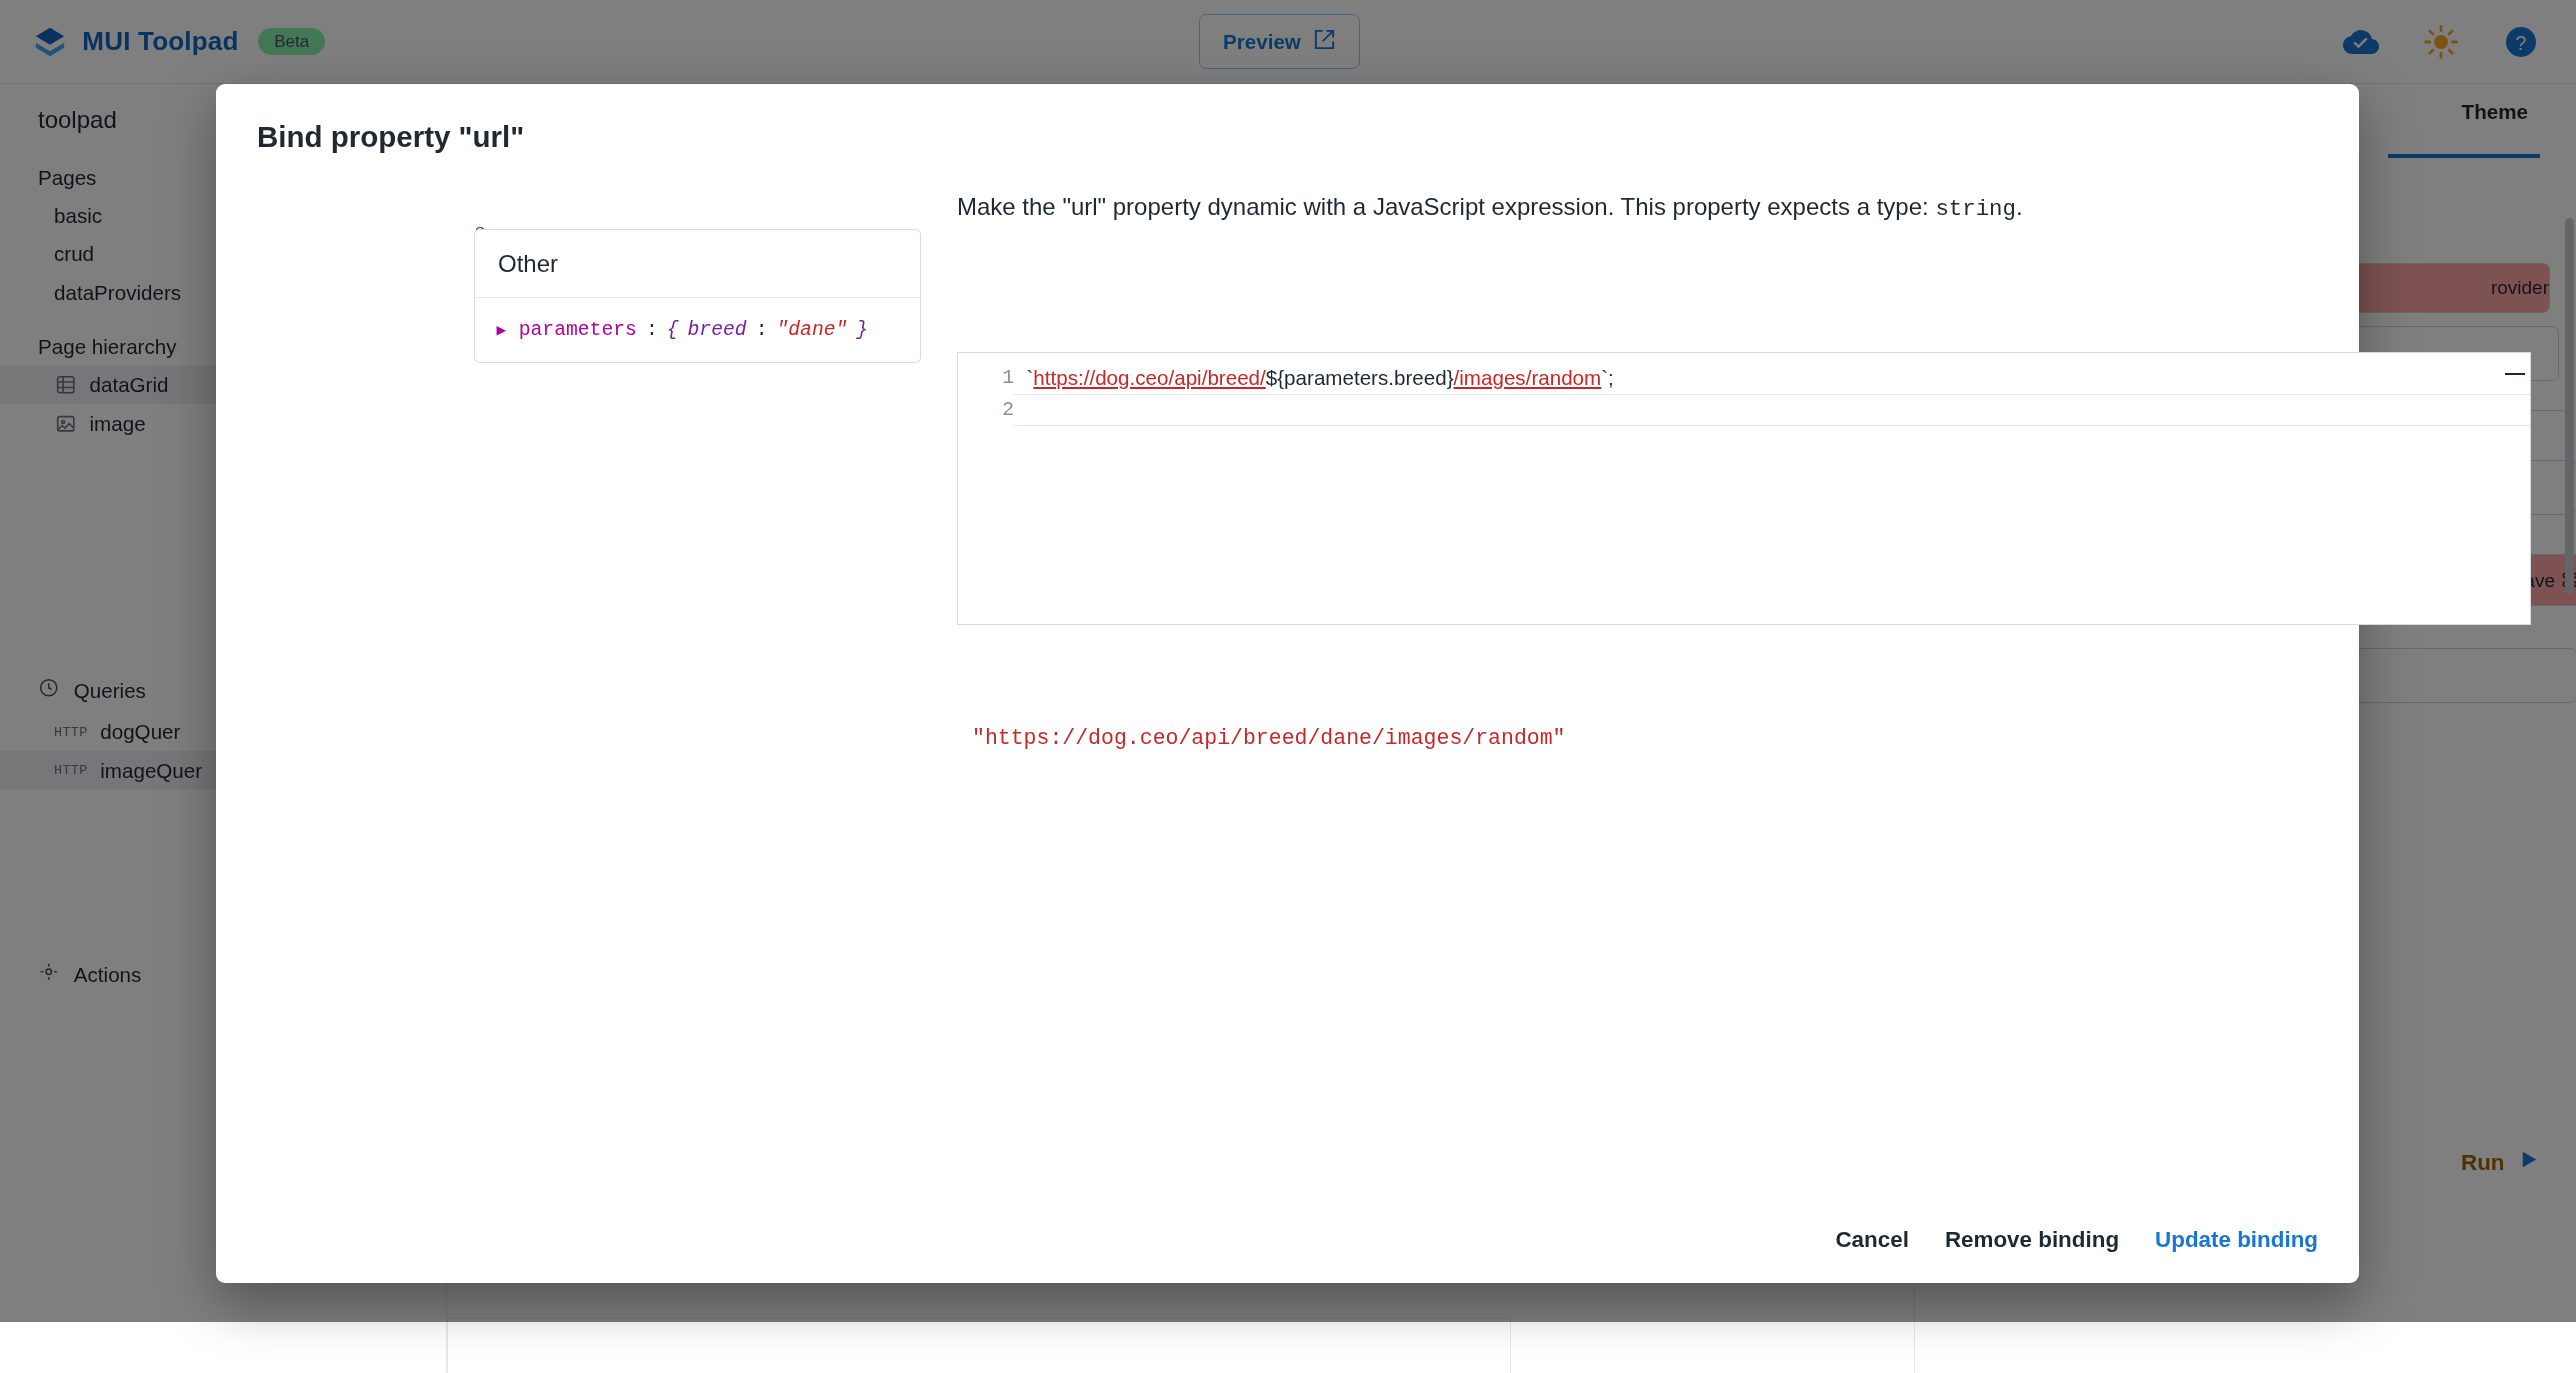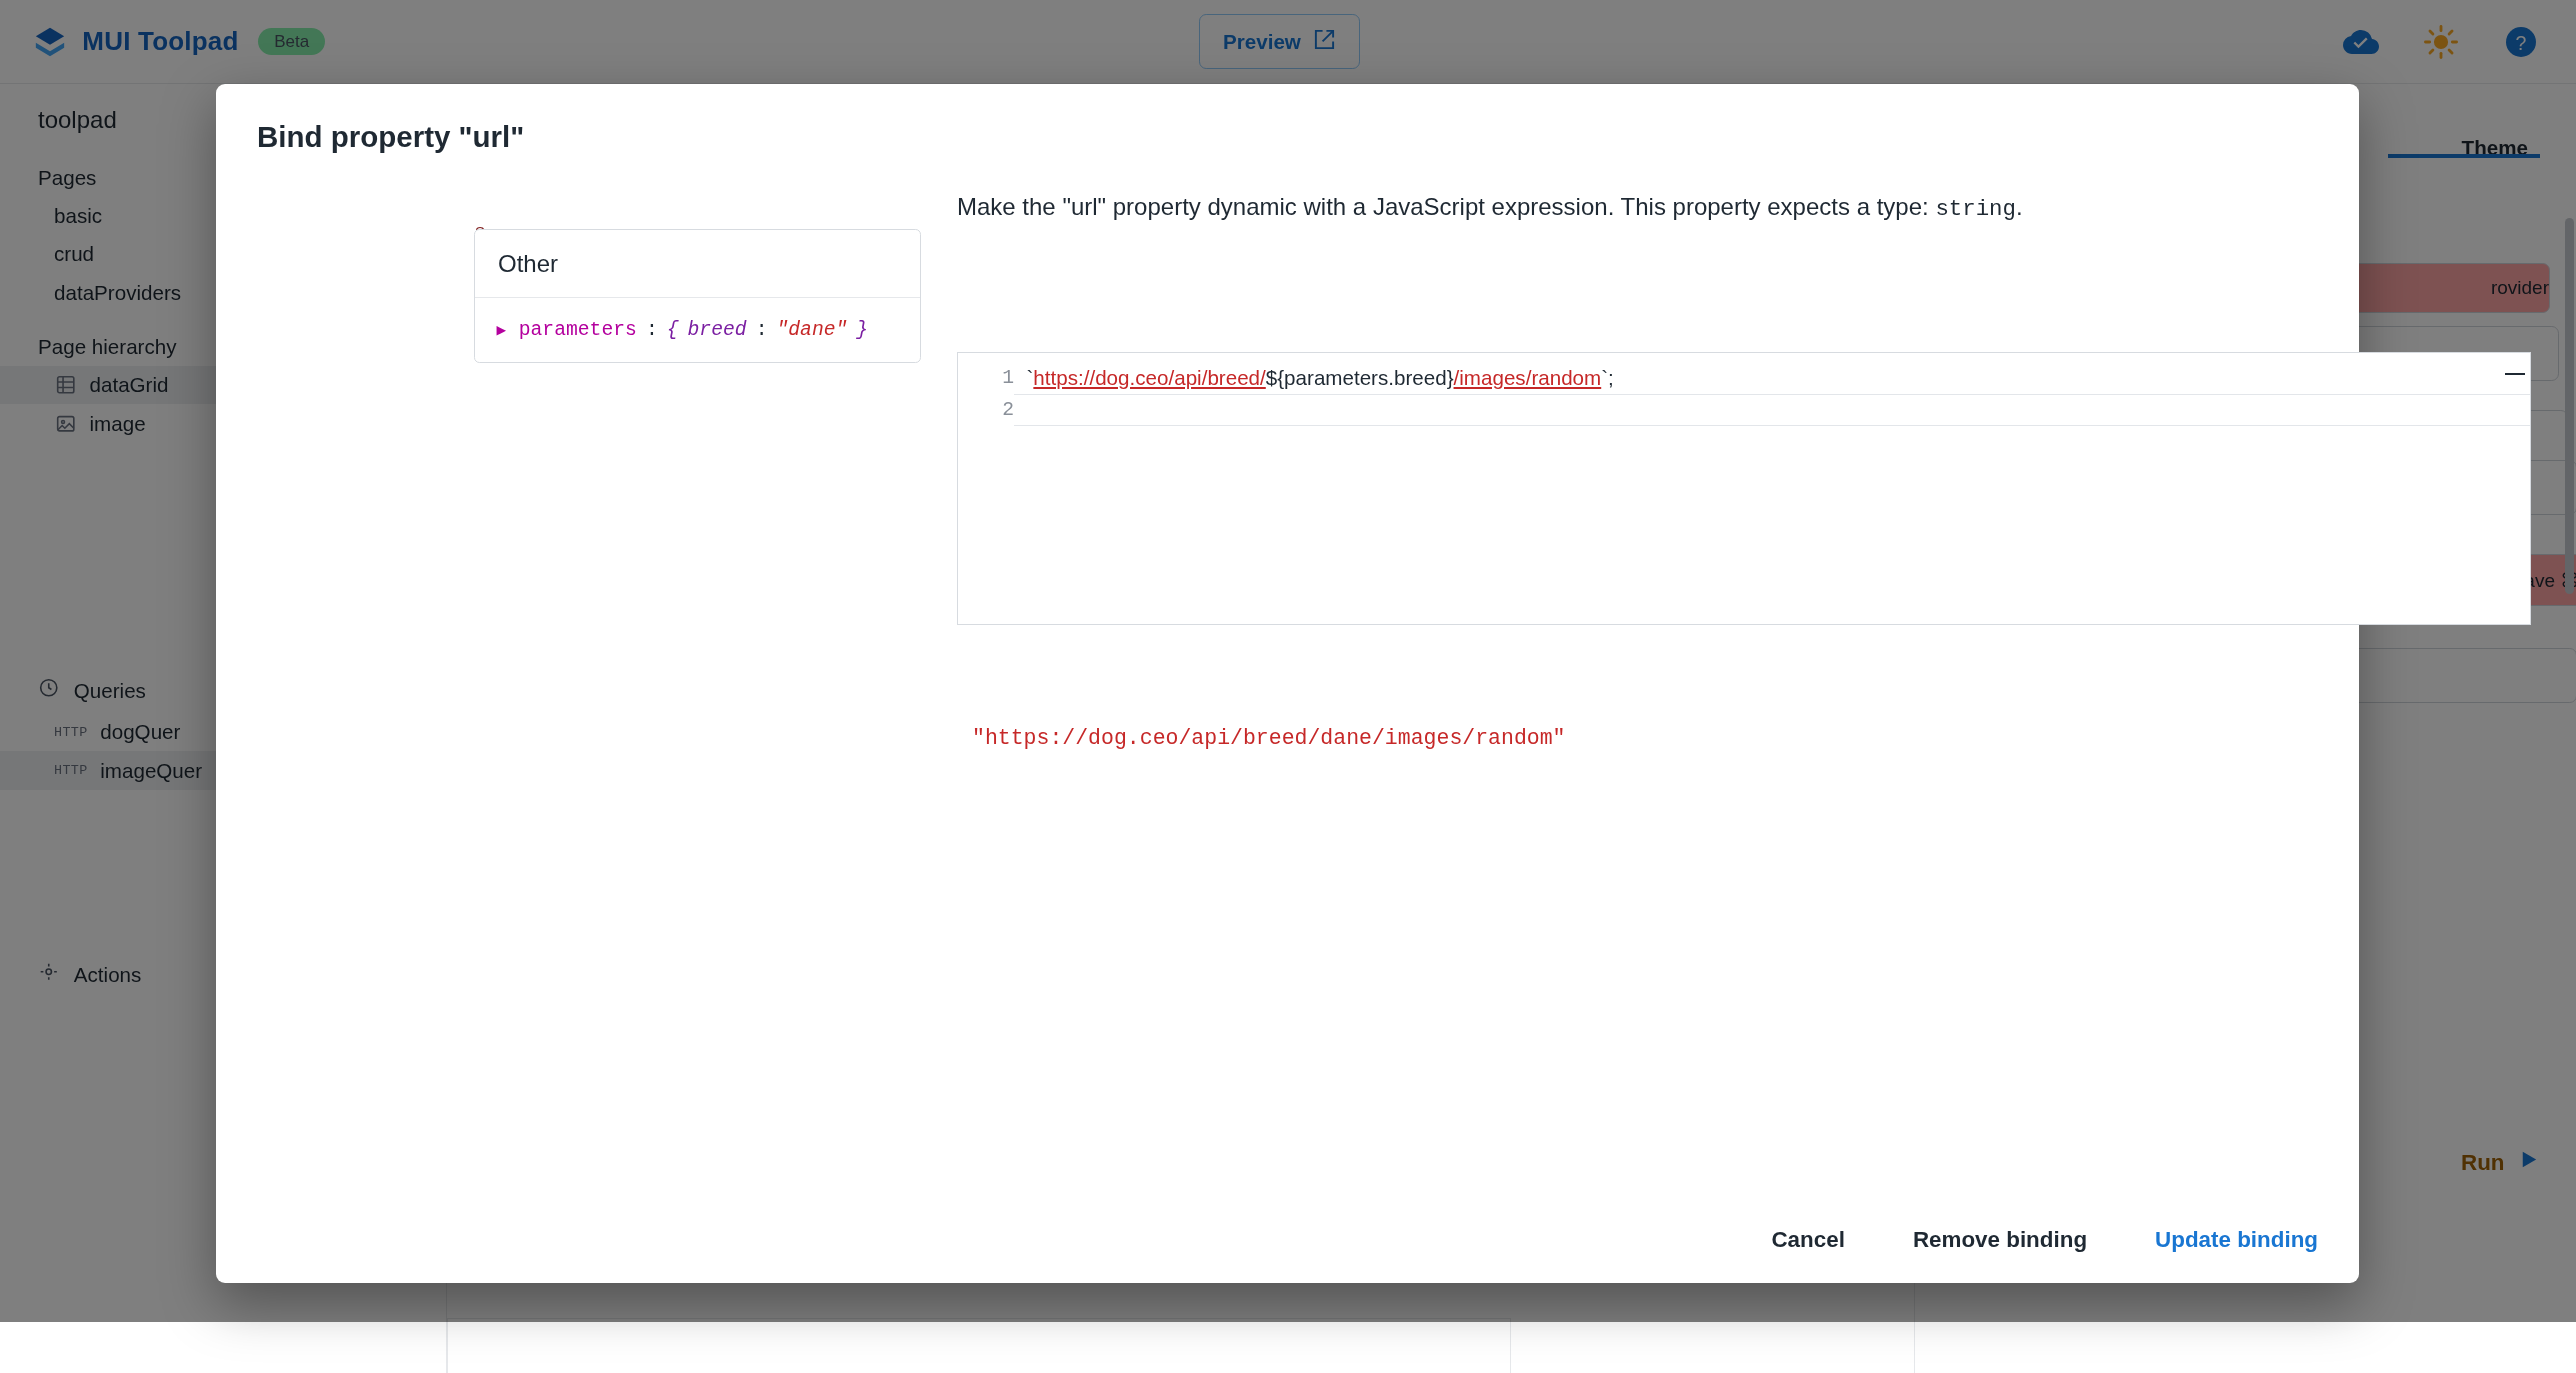--- a/index.html
+++ b/index.html
@@ -98,21 +98,21 @@
 
   
   .rightpanel {
     position: absolute; top: 84px; right: 0;
     width: 662px; height: 1290px;
     background: #ffffff;
     border-left: 0.9px solid #e6e8eb;
   }
   .rp-tab {
     position: absolute; top: 16px; right: 48px;
-    font-size: 20.6px; color: #1f2933; font-weight: 600; margin-top: 36px;
+    font-size: 20.6px; color: #1f2933; font-weight: 600;
   }
   .rp-tab-underline {
     position: absolute; top: 70px; right: 36px;
     width: 152px; height: 3.6px; background: #1976d2;
   }
   .rp-field {
     position: absolute;
     border: 0.9px solid #cfd4da; border-radius: 7.2px;
     background: #fff;
   }
@@ -230,21 +230,21 @@
     width: 19.7px; height: 2.7px; background: #1f2933;
   }
   .preview-out {
     position: absolute; left: 756px; top: 642px;
     font-family: "Liberation Mono", monospace;
     font-size: 21.5px; color: #c62828;
   }
 
   .dlg-actions {
     position: absolute; right: 41px; bottom: 30px;
-    display: flex; align-items: center; gap: 68px;
+    display: flex; align-items: center; gap: 36px;
   }
   .act {
     font-size: 22.4px; font-weight: 700; cursor: pointer;
     background: none; border: none; padding: 0;
     font-family: "Liberation Sans", sans-serif;
   }
   .act.dark { color: #1f2933; }
   .act.blue { color: #1976d2; }
 
   .scrollbar-v {

